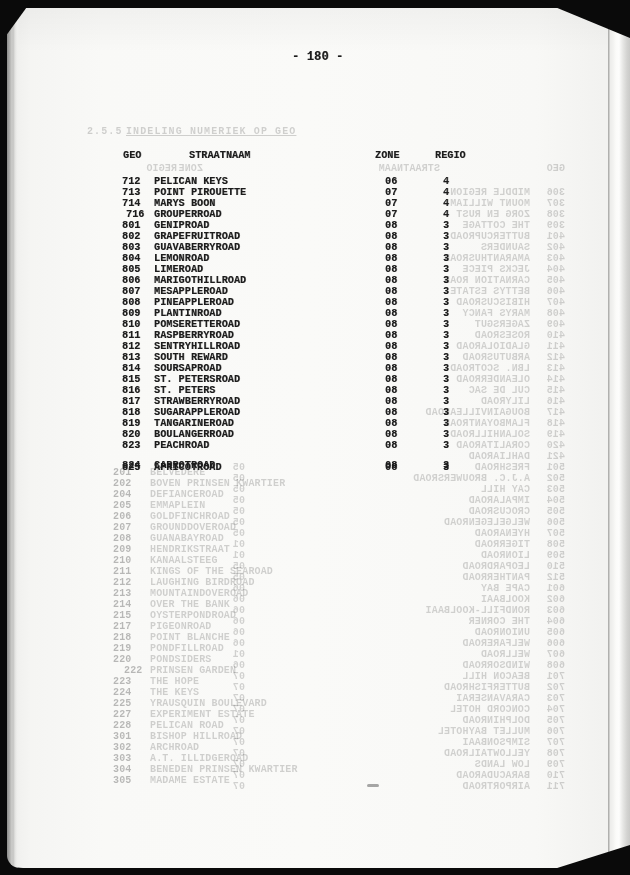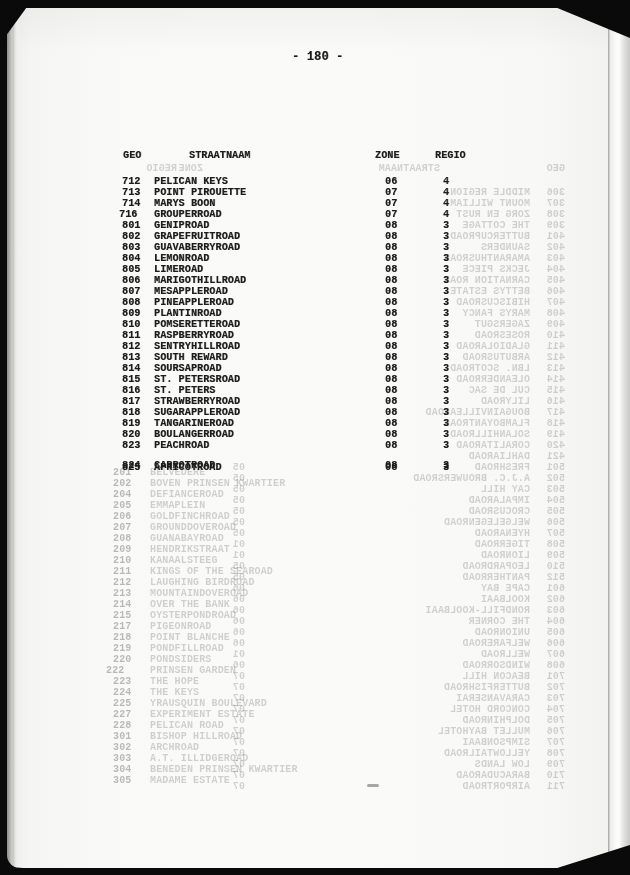--- a/index.html
+++ b/index.html
@@ -378,21 +378,21 @@
         </div>
         <div class="trow" style="top: 643px;">
           <span class="cell g-num" style="left: 113px;">219</span>
           <span class="cell g-name" style="left: 150px;">PONDFILLROAD</span>
         </div>
         <div class="trow" style="top: 654px;">
           <span class="cell g-num" style="left: 113px;">220</span>
           <span class="cell g-name" style="left: 150px;">PONDSIDERS</span>
         </div>
         <div class="trow" style="top: 665px;">
-          <span class="cell g-num" style="left: 106px;">222</span>
+          <span class="cell g-num" style="left: 124px;">222</span>
           <span class="cell g-name" style="left: 150px;">PRINSEN GARDEN</span>
         </div>
         <div class="trow" style="top: 676px;">
           <span class="cell g-num" style="left: 113px;">223</span>
           <span class="cell g-name" style="left: 150px;">THE HOPE</span>
         </div>
         <div class="trow" style="top: 687px;">
           <span class="cell g-num" style="left: 113px;">224</span>
           <span class="cell g-name" style="left: 150px;">THE KEYS</span>
         </div>
@@ -424,20 +424,24 @@
           <span class="cell g-num" style="left: 113px;">304</span>
           <span class="cell g-name" style="left: 150px;">BENEDEN PRINSEN KWARTIER</span>
         </div>
         <div class="trow" style="top: 775px; font-family: Liberation Mono, monospace;">
           <span class="cell g-num" style="left: 113px;">305</span>
           <span class="cell g-name" style="left: 150px;">MADAME ESTATE</span>
         </div>
       </div>
   </div>
 
+  <div class="ghost-heading">
+    <span style="left:87px;">2.5.5</span>
+    <span class="underlined" style="left:126px;">INDELING NUMERIEK OP GEO</span>
+  </div>
 
   <div class="layer crisp-layer">
     <div class="txt crisp" style="left:292px;top:52px;">- 180 -</div>
     <div class="trow header" style="top:150px;">
       <span class="cell" style="left:123px;">GEO</span>
       <span class="cell" style="left:189px;">STRAATNAAM</span>
       <span class="cell" style="left:375px;">ZONE</span>
       <span class="cell" style="left:435px;">REGIO</span>
     </div>
     <div class="crisp">
@@ -453,21 +457,21 @@
           <span class="cell" style="left: 385px;">07</span>
           <span class="cell" style="left: 443px;">4</span>
         </div>
         <div class="trow" style="top: 198px;">
           <span class="cell" style="left: 122px;">714</span>
           <span class="cell" style="left: 154px;">MARYS BOON</span>
           <span class="cell" style="left: 385px;">07</span>
           <span class="cell" style="left: 443px;">4</span>
         </div>
         <div class="trow" style="top: 209px;">
-          <span class="cell" style="left: 119px;">716</span>
+          <span class="cell" style="left: 126px;">716</span>
           <span class="cell" style="left: 154px;">GROUPERROAD</span>
           <span class="cell" style="left: 385px;">07</span>
           <span class="cell" style="left: 443px;">4</span>
         </div>
         <div class="trow" style="top: 220px;">
           <span class="cell" style="left: 122px;">801</span>
           <span class="cell" style="left: 154px;">GENIPROAD</span>
           <span class="cell" style="left: 385px;">08</span>
           <span class="cell" style="left: 443px;">3</span>
         </div>

